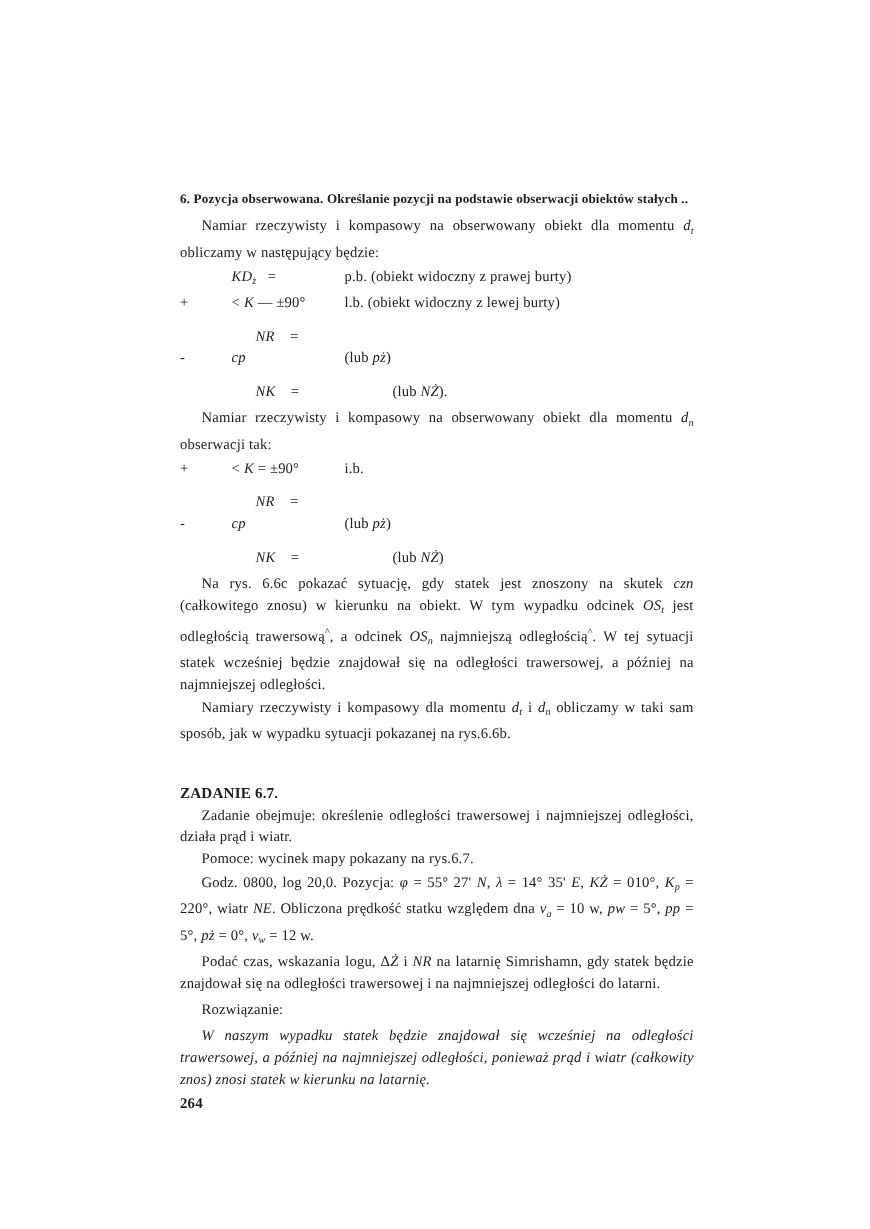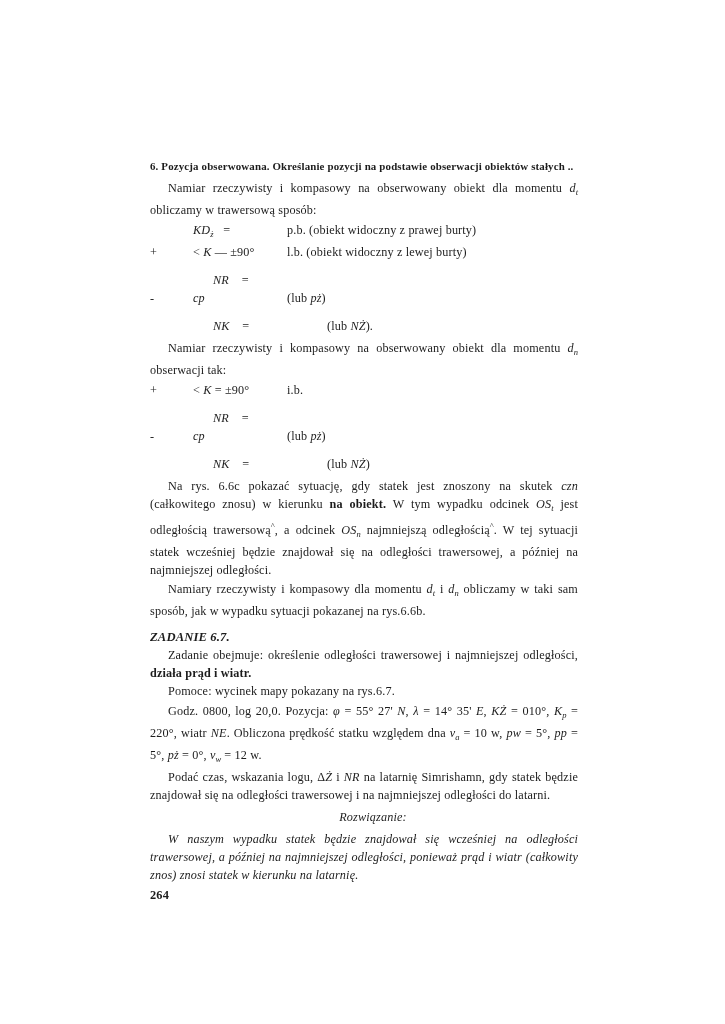--- a/index.html
+++ b/index.html
@@ -27,59 +27,56 @@
   .running-header {
     font-weight: bold;
     font-size: 10.9px;
     line-height: 18px;
     margin-bottom: 4px;
     white-space: nowrap;
   }
   .para { text-align: justify; }
   .indent { text-indent: 18px; }
   .i { font-style: italic; }
-  .b { font-weight: bold; }
+  .b { font-weight: normal; }
   .sub { font-size: 8.5px; vertical-align: -3px; letter-spacing: 0; }
   .sup { font-size: 8.5px; vertical-align: 5px; letter-spacing: 0; }
   .formula { margin-top: 2px; margin-bottom: 4px; }
   .frow { display: flex; line-height: 18px; }
   .frow.gap { margin-top: 10px; gap: 20px; }
   .fop { width: 43px; flex: none; }
   .fexpr { width: 94px; flex: none; white-space: nowrap; }
   .fnote { flex: 1; white-space: nowrap; }
   .task-heading {
-    margin-top: 8px;
+    margin-top: 32px;
     font-weight: bold;
     font-size: 12.6px;
-    font-style: italic;
   }
   .p4 { margin-top: 1px; }
   .p8 { margin-top: 2px; }
   .solution-heading {
     margin-top: 4px;
-    font-style: italic;
     text-indent: 18px;
-    text-align: center;
   }
   .p10 { margin-top: 4px; font-style: italic; }
   .page-number {
     margin-top: 2px;
     font-weight: bold;
     font-size: 12.4px;
   }
 </style>
 </head>
 <body>
 
 <div class="page">
   <div class="content">
 
     <div class="running-header">6. Pozycja obserwowana. Określanie pozycji na podstawie obserwacji obiektów stałych ..</div>
 
-    <p class="para indent"><span>Namiar rzeczywisty i kompasowy na obserwowany obiekt dla momentu </span><span class="i">d</span><span class="i sub">t</span><span> obliczamy w trawersową sposób:</span></p>
+    <p class="para indent"><span>Namiar rzeczywisty i kompasowy na obserwowany obiekt dla momentu </span><span class="i">d</span><span class="i sub">t</span><span> obliczamy w następujący będzie:</span></p>
 
     <div class="formula">
       <div class="frow">
         <span class="fop"></span>
         <span class="fexpr"><span class="i">KD</span><span class="i sub">ż</span><span>&nbsp;&nbsp;&nbsp;=</span></span>
         <span class="fnote"><span>p.b. (obiekt widoczny z prawej burty)</span></span>
       </div>
       <div class="frow">
         <span class="fop">+</span>
         <span class="fexpr"><span>&lt; </span><span class="i">K</span><span> — ±90°</span></span>

